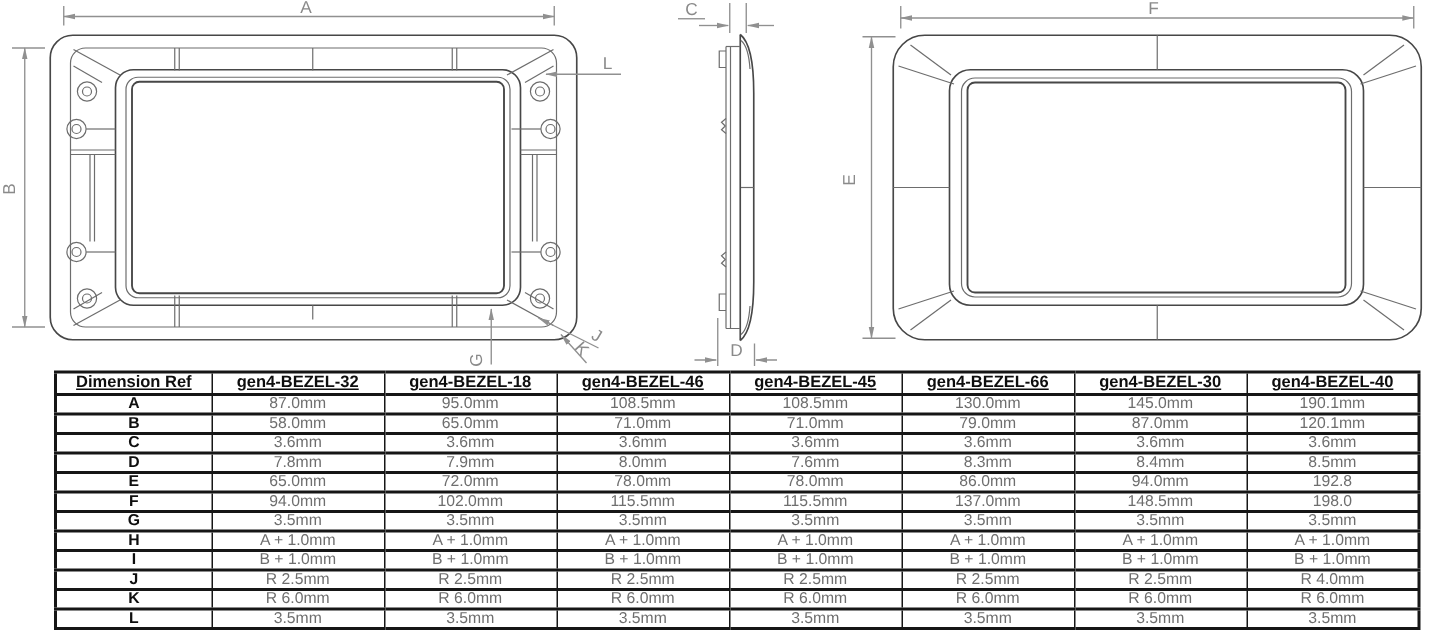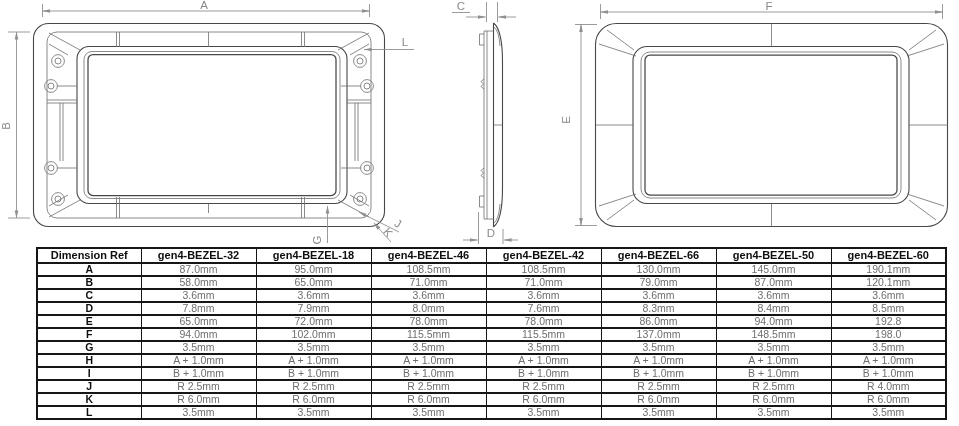--- a/index.html
+++ b/index.html
@@ -8,21 +8,21 @@
   .views { position:absolute; left:0; top:0; }
   svg .part  { stroke:#474747; stroke-width:1.1; fill:none; }
   svg .part2 { stroke:#6d6d6d; stroke-width:0.8; fill:none; }
   svg .dim   { stroke:#909090; stroke-width:0.9; fill:none; }
   svg text.dimlbl { fill:#8a8a8a; font-size:11.5px; stroke:none; font-family:"Liberation Sans",sans-serif; }
   table.spec { position:absolute; left:36px; top:247px; width:909px;
                border-collapse:collapse; table-layout:fixed;
                border:2px solid #161616; }
   table.spec th, table.spec td { border:1px solid #161616; border-top-width:2px; border-bottom-width:2px;
                padding:0; text-align:center; vertical-align:middle; line-height:1; overflow:hidden; white-space:nowrap; }
-  table.spec th { height:13px; font-size:11px; font-weight:bold; color:#0e0e0e; }
+  table.spec th { height:13px; font-size:11px; font-weight:bold; color:#0e0e0e;text-decoration:underline; }
   table.spec td { height:11px; font-size:10.5px; color:#6e6e6e; }
   table.spec tbody td:first-child { font-weight:bold; color:#0e0e0e; }
   col.c0 { width:104px; } col.cx { width:115px; }
 </style>
 </head>
 <body>
 
 <div class="page">
 
   <svg class="views" width="959" height="247" viewBox="0 0 959 247">
@@ -194,24 +194,24 @@
         <col class="cx">
         <col class="cx">
         <col class="cx">
     </colgroup>
     <thead>
       <tr>
           <th>Dimension Ref</th>
           <th>gen4-BEZEL-32</th>
           <th>gen4-BEZEL-18</th>
           <th>gen4-BEZEL-46</th>
-          <th>gen4-BEZEL-42</th>
+          <th>gen4-BEZEL-45</th>
           <th>gen4-BEZEL-66</th>
-          <th>gen4-BEZEL-50</th>
-          <th>gen4-BEZEL-60</th>
+          <th>gen4-BEZEL-30</th>
+          <th>gen4-BEZEL-40</th>
         </tr>
     </thead>
     <tbody>
         <tr>
           <td>A</td>
           <td>87.0mm</td>
           <td>95.0mm</td>
           <td>108.5mm</td>
           <td>108.5mm</td>
           <td>130.0mm</td>

